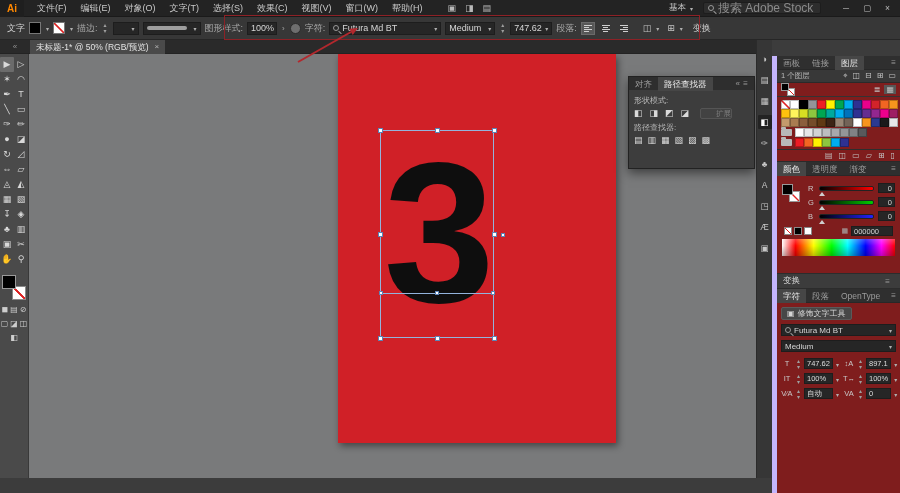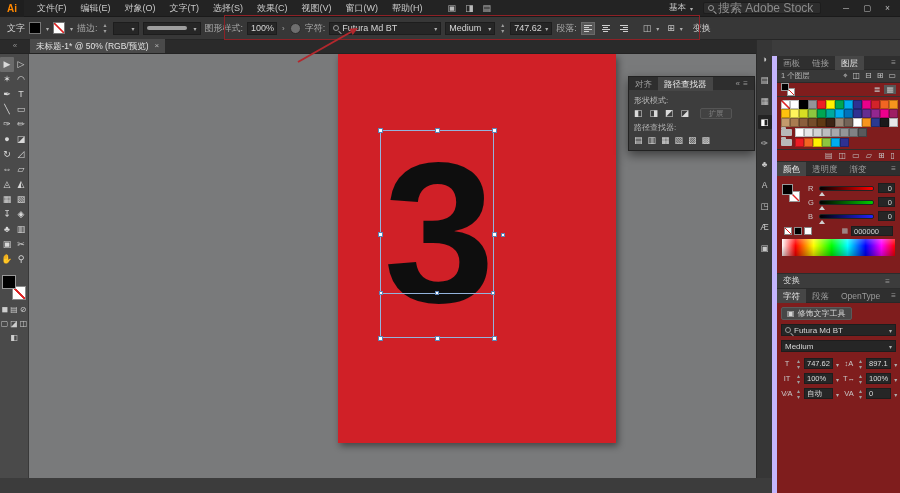--- a/index.html
+++ b/index.html
@@ -40,21 +40,21 @@
   .al .s{width:60%}.al .f{width:100%}
   .al-c{align-items:center}.al-r{align-items:flex-end}
   .al.active{background:#575757;border-color:#6a6a6a}
   .cb-ic{color:#c3c3c3;font-size:9px}
 
   
   .anno-rect{position:absolute;left:224px;top:15px;width:476px;height:25px;border:1px solid #8d2126;z-index:60;pointer-events:none}
   .anno-arrow{position:absolute;left:288px;top:24px;z-index:60;pointer-events:none}
 
   
-  .tabstrip{position:absolute;left:0;top:40px;width:756px;height:14px;background:#2a2a2a;border-bottom:1px solid #232323;display:flex;align-items:flex-end}
+  .tabstrip{position:absolute;left:0;top:40px;width:756px;height:14px;background:#2a2a2a;border-bottom:1px solid #232323;display:flex;align-items:center}
   .tb-collapse{width:30px;color:#8f8f8f;font-size:8px;text-align:center;line-height:14px}
   .tb-collapse::before{content:"«"}
   .doctab{height:14px;background:#4a4a4a;color:#e2e2e2;font-size:8.5px;line-height:14px;padding:0 6px;display:flex;align-items:center;gap:6px;white-space:nowrap}
   .tabclose{color:#b5b5b5;font-size:8px}
 
   
   .toolbar{position:absolute;left:0;top:54px;width:29px;height:424px;background:#4a4a4a;border-right:1px solid #393939}
   .toolgrid{display:grid;grid-template-columns:14px 14px;grid-auto-rows:15px;justify-content:center;padding-top:3px}
   .tool{color:#d9d9d9;font-size:9px;text-align:center;line-height:15px;border-radius:1px}
   .tool.active{background:#6b6b6b}
@@ -69,25 +69,25 @@
   .artboard{position:absolute;left:309px;top:0;width:278px;height:389px;box-shadow:2px 3px 7px rgba(0,0,0,.45)}
   .glyph3{position:absolute;left:39px;top:79px;width:120px;height:200px;font-size:200px;line-height:200px;font-weight:bold;color:#0e0e0e;text-align:center;letter-spacing:-4px}
   .selbox{position:absolute;left:351px;top:76px;width:114px;height:208px;border:1px solid #93b3dd}
   .selline{position:absolute;left:351px;top:239px;width:114px;height:1px;background:#93b3dd}
   .h5{position:absolute;width:5px;height:5px;background:#fff;border:1px solid #5d84b5}
   .h4{position:absolute;width:4px;height:4px;background:#fff;border:1px solid #5d84b5}
 
   
   .pfpanel{position:absolute;left:628px;top:76px;width:127px;background:#3d3d3d;border:1px solid #222;box-shadow:0 4px 10px rgba(0,0,0,.5);z-index:30}
   .pf-tabs{height:13px;background:#2e2e2e;display:flex;align-items:center}
-  .pf-body{padding:3px 5px 1px}
+  .pf-body{padding:3px 5px 19px}
   .pf-lbl{color:#b7b7b7;font-size:8px;margin:2px 0}
   .pf-row{display:flex;align-items:center;gap:5px;margin:1px 0 3px}
   .pfico{color:#dadada;font-size:9px;line-height:11px}
-  .expandbtn{margin-left:6px;width:32px;height:11px;background:#424242;border:1px solid #555;border-radius:2px;color:#7d7d7d;font-size:7.5px;text-align:center;line-height:10px}
+  .expandbtn{margin-left:6px;width:32px;height:11px;background:#424242;border:1px solid #555;border-radius:2px;color:#7d7d7d;font-size:7.5px;text-align:right;line-height:10px}
 
   
   .dockstrip{position:absolute;left:756px;top:40px;width:16px;height:438px;background:#363636;border-left:1px solid #2b2b2b;display:flex;flex-direction:column;align-items:center;padding-top:12px;gap:7px}
   .dock-ic{width:14px;height:14px;color:#c7c7c7;font-size:8.5px;text-align:center;line-height:14px;border-radius:1px}
   .dock-ic.active{background:#232323;color:#fff}
 
   
   .rightdock{position:absolute;left:772px;top:56px;width:128px;height:453px;background:#7f1d1d;border-left:5px solid #c4b5fd}
   .rd-tabs{height:14px;background:#2f2f2f;border-bottom:1px solid #282828;display:flex;align-items:center}
   .tab{padding:0 6px;height:14px;line-height:14px;font-size:8.5px;color:#9c9c9c;white-space:nowrap}

